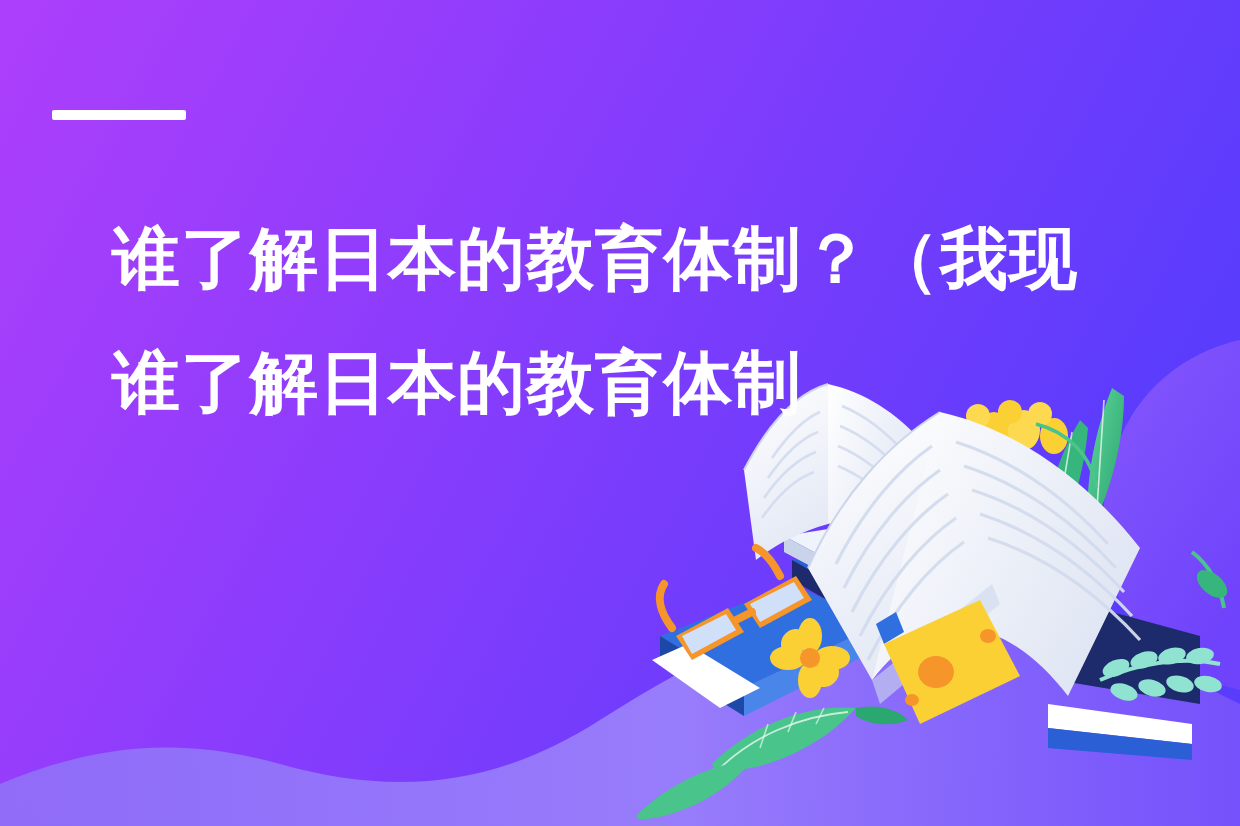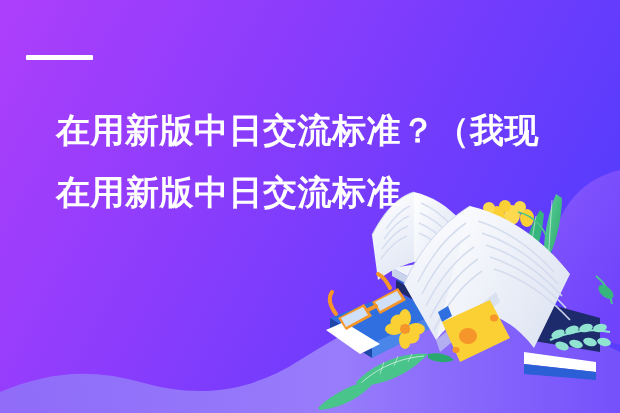--- a/index.html
+++ b/index.html
@@ -243,17 +243,17 @@
         <ellipse cx="397" cy="321" rx="7" ry="6" transform="rotate(-45 397 321)"></ellipse>
         <ellipse cx="413" cy="337" rx="7" ry="6" transform="rotate(-45 413 337)"></ellipse>
       </g>
       <circle cx="405" cy="329" r="5" fill="#f5952a"></circle>
     </g>
   </svg>
 
   <div class="accent-rule"></div>
 
   <div class="headline">
-    <span class="line">在用新版中日交流标准？（我现</span>
-    <span class="line">在用新版中日交流标准</span>
+    <span class="line">谁了解日本的教育体制？（我现</span>
+    <span class="line">谁了解日本的教育体制</span>
   </div>
 
 </div>
 
 </body></html>

